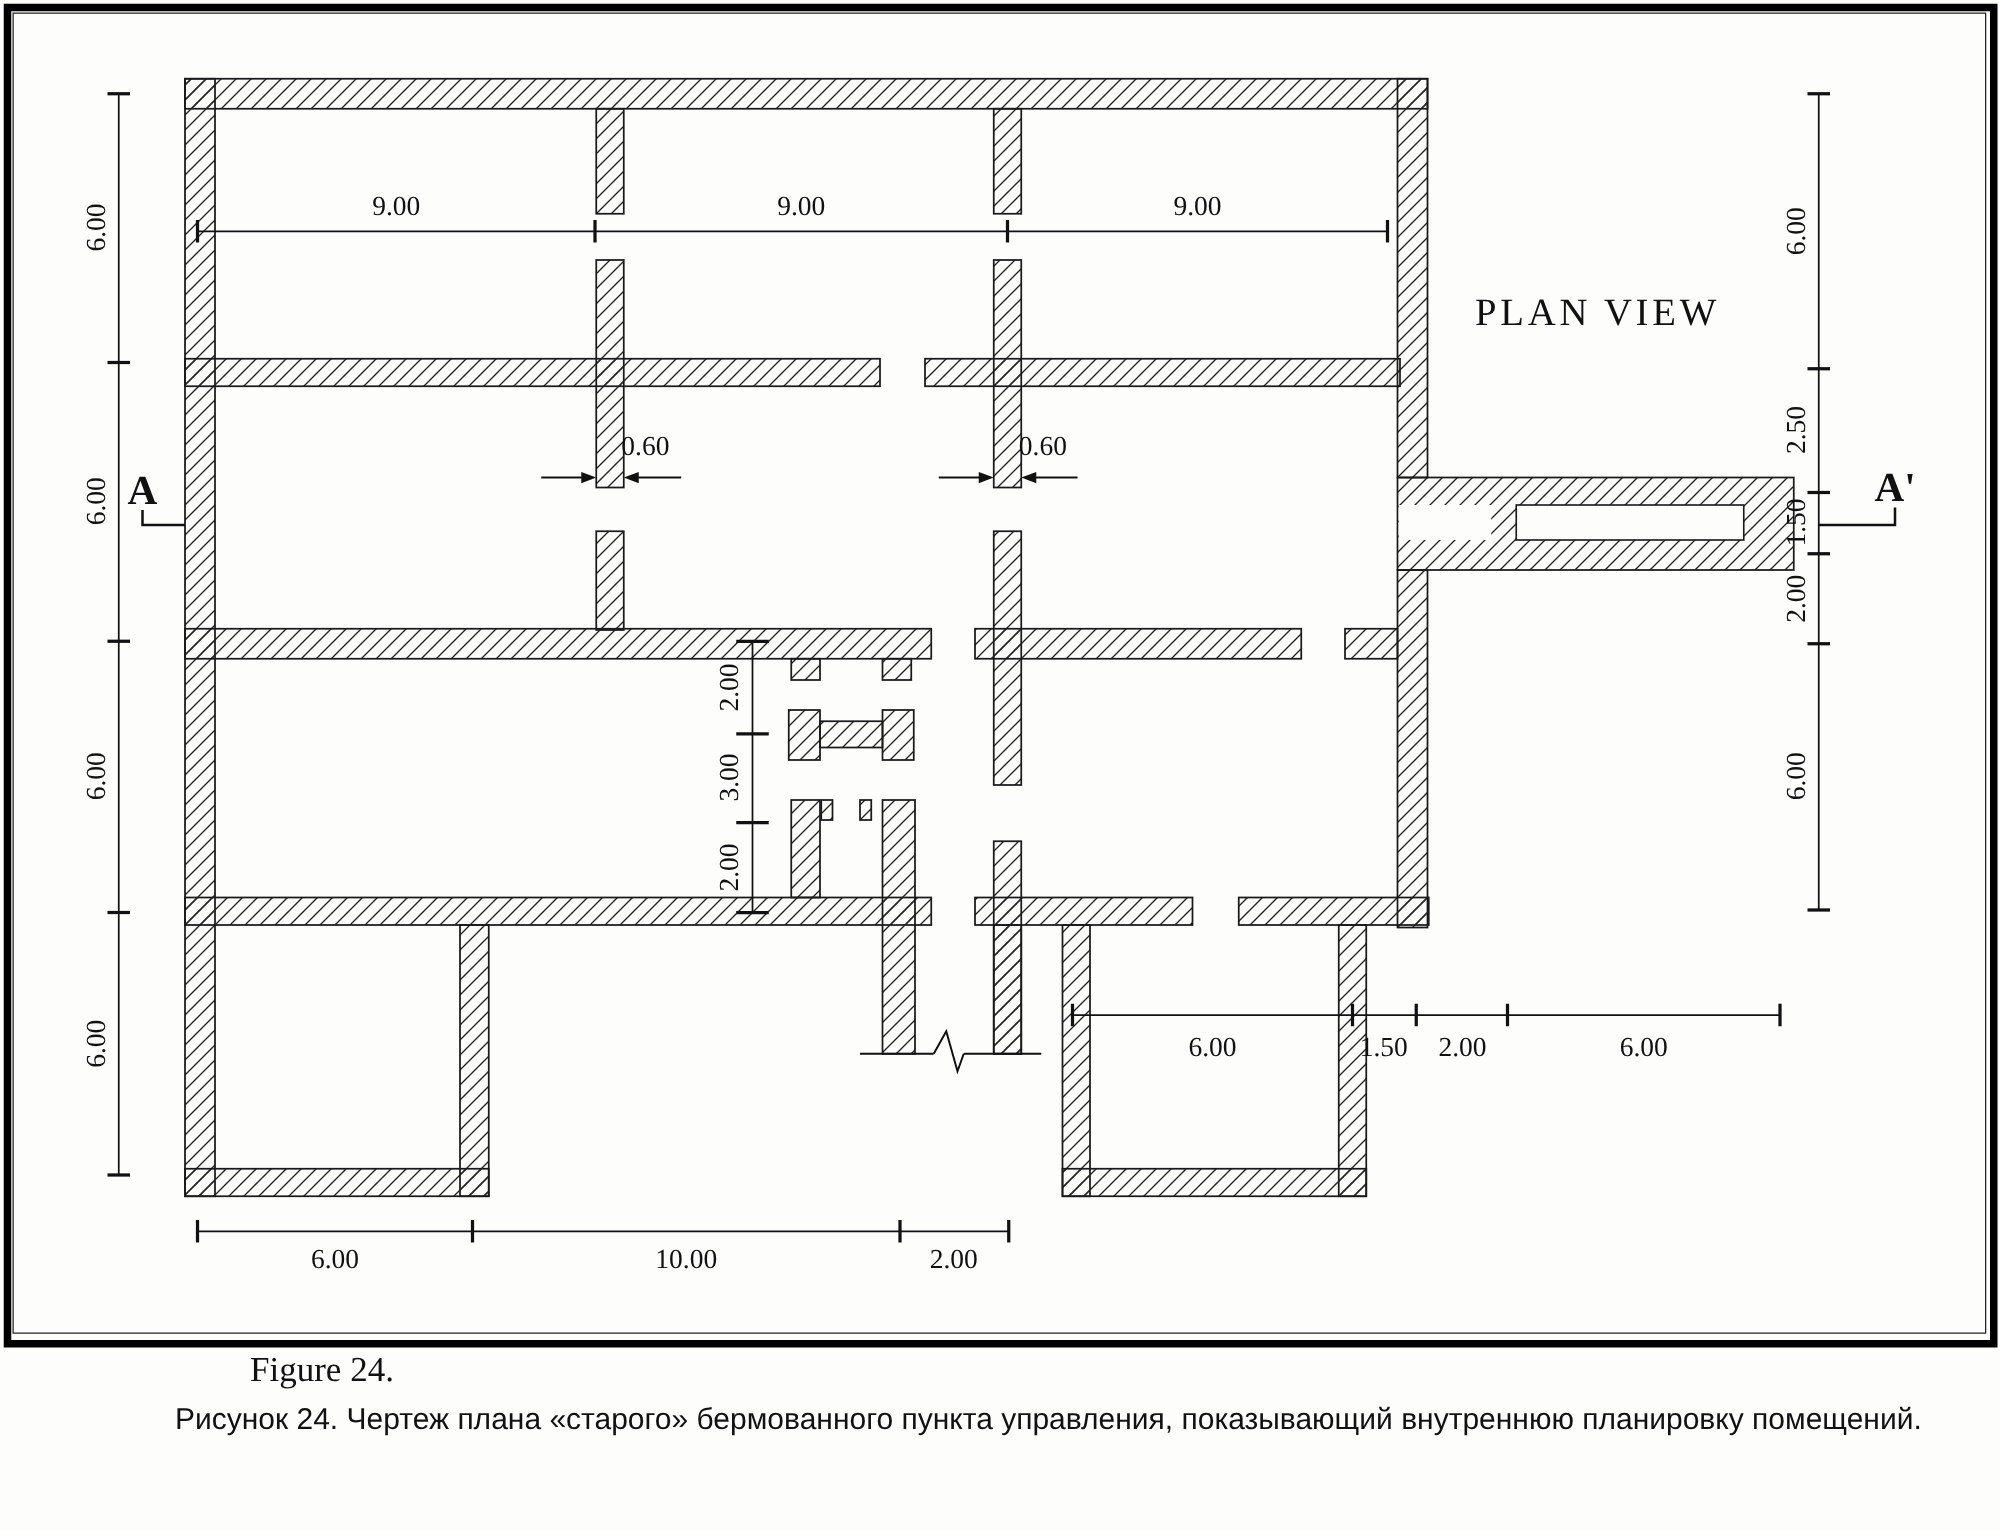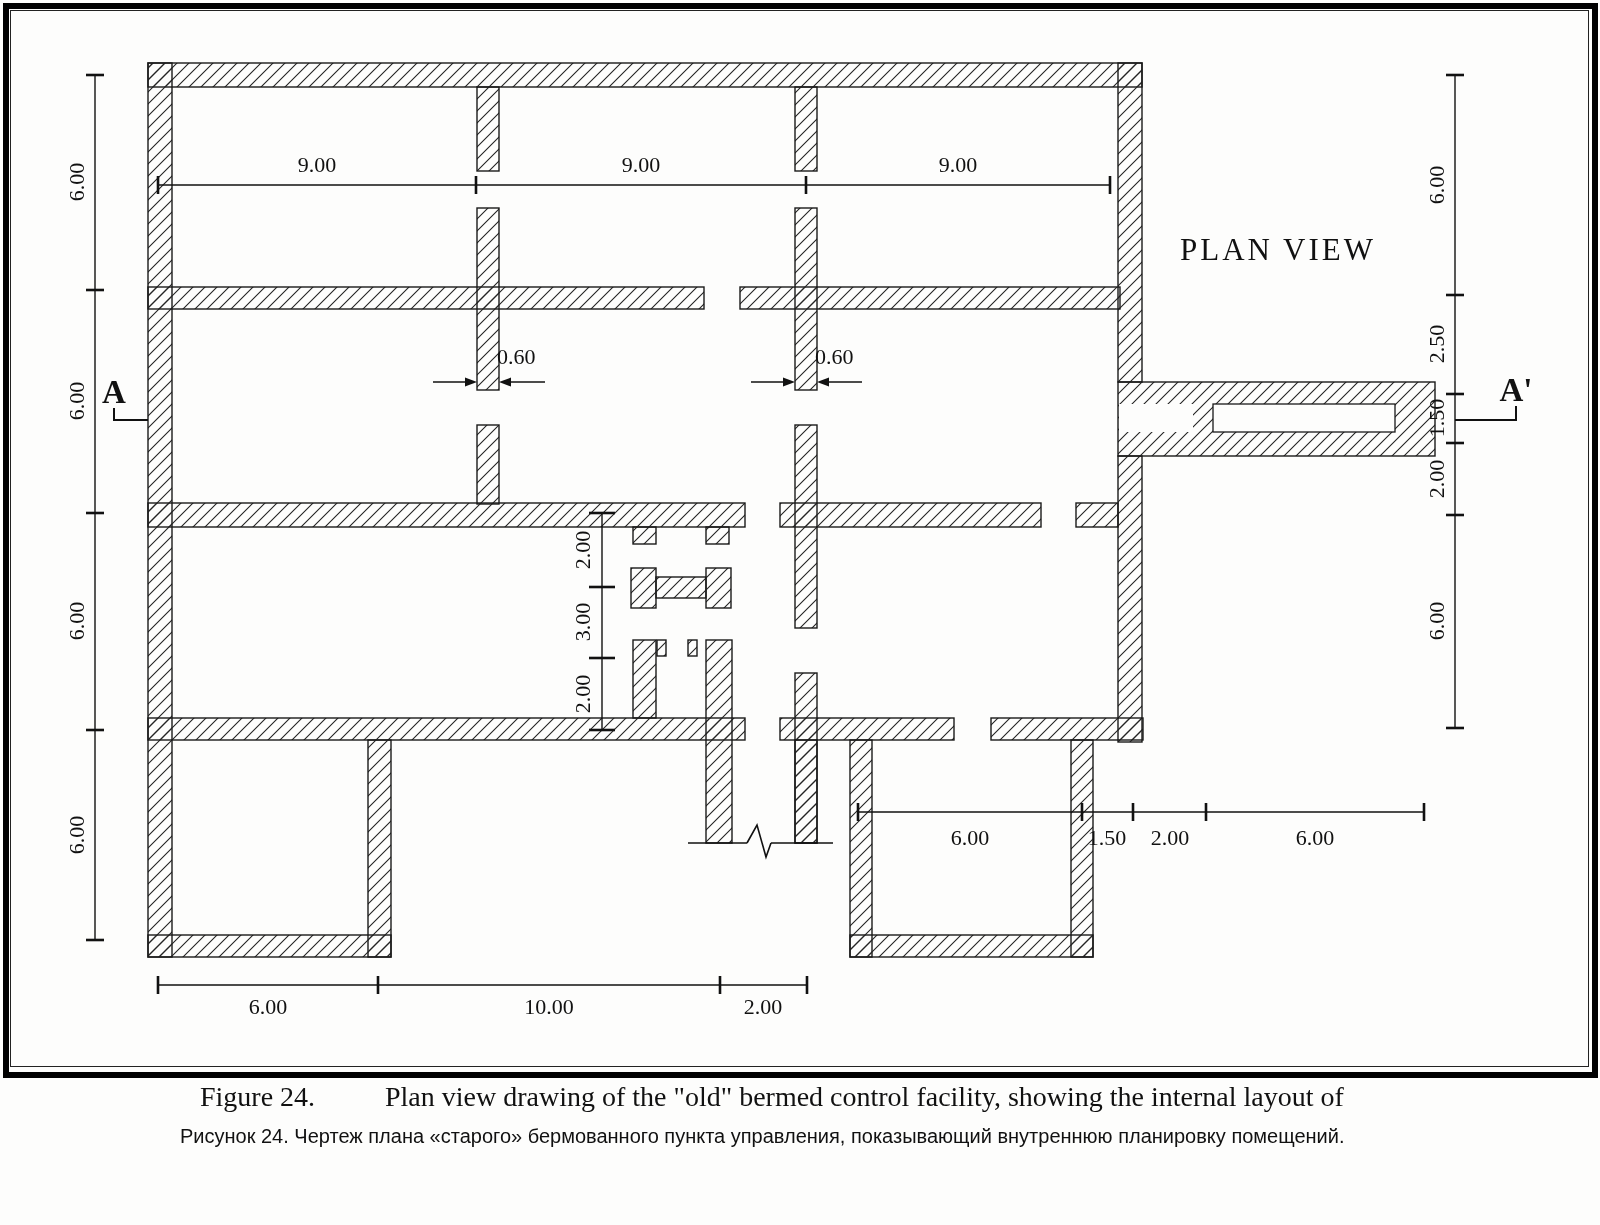--- a/index.html
+++ b/index.html
@@ -10,21 +10,21 @@
   svg{position:absolute;left:0;top:0;}
   svg text{font-family:"Liberation Serif",serif;fill:#111;}
   .dimtxt{font-size:22px;}
   .title-txt{font-size:31px;letter-spacing:3px;}
   .marker-txt{font-size:33px;font-weight:bold;}
   .captions{position:absolute;left:140px;top:1080px;width:1460px;}
   .cap-en{margin-left:60px;font-size:28px;line-height:34px;white-space:nowrap;}
   .cap-en .l1{display:flex;}
   .cap-en .figlabel{width:185px;flex:none;}
   .cap-en .l2{padding-left:185px;}
-  .cap-ru{margin-top:6px;font-family:"Liberation Sans",sans-serif;font-size:20px;line-height:32px;white-space:nowrap;margin-left:40px;}
+  .cap-ru{margin-top:6px;font-family:"Liberation Sans",sans-serif;font-size:24px;line-height:32px;white-space:nowrap;}
 </style>
 </head>
 <body>
 
 <div class="page">
   <div class="frame"></div>
   <div class="frame-inner"></div>
 
   <svg width="1600" height="1070" viewBox="0 0 1600 1070">
     <defs>
@@ -201,20 +201,19 @@
       <path d="M1516,406 V420 H1455" fill="none" stroke="#111" stroke-width="2"></path>
     </g>
 
     <text class="title-txt" x="1278" y="260" text-anchor="middle">PLAN VIEW</text>
   </svg>
 
   <div class="captions">
     <div class="cap-en">
       <div class="l1">
         <span class="figlabel">Figure 24.</span>
-        <span>Plan view drawing of the "old" bermed control facility, showing the internal layout of</span>
       </div>
     </div>
     <div class="cap-ru">
       <div>Рисунок 24. Чертеж плана «старого» бермованного пункта управления, показывающий внутреннюю планировку помещений.</div>
     </div>
   </div>
 </div>
 
 </body></html>

